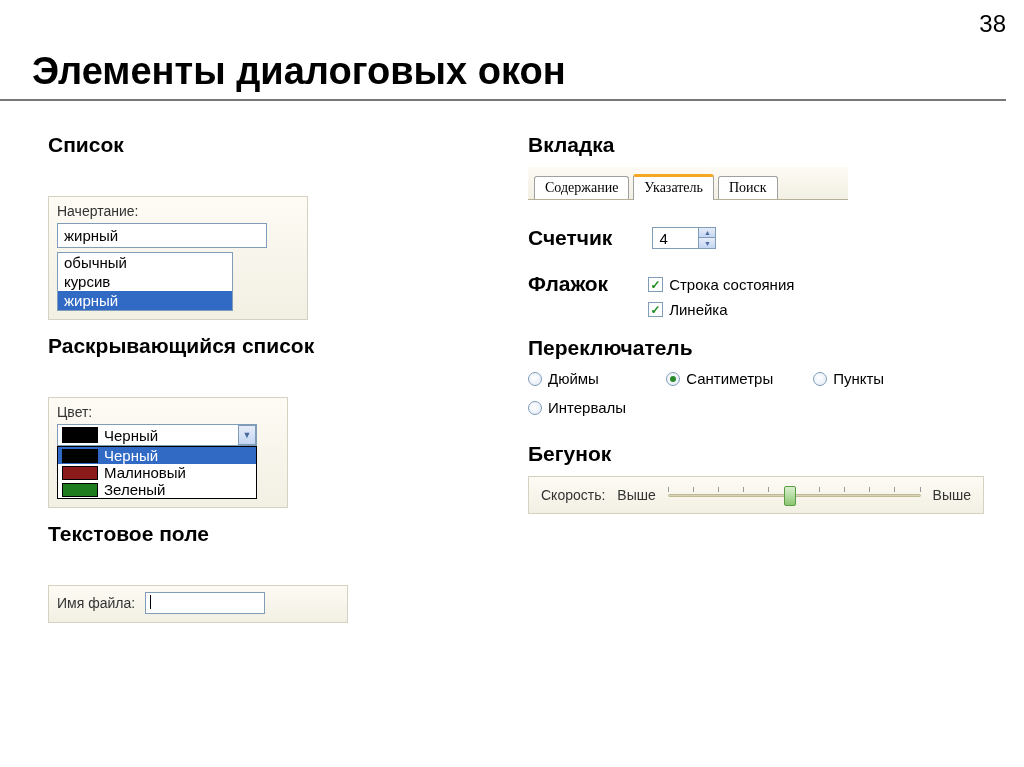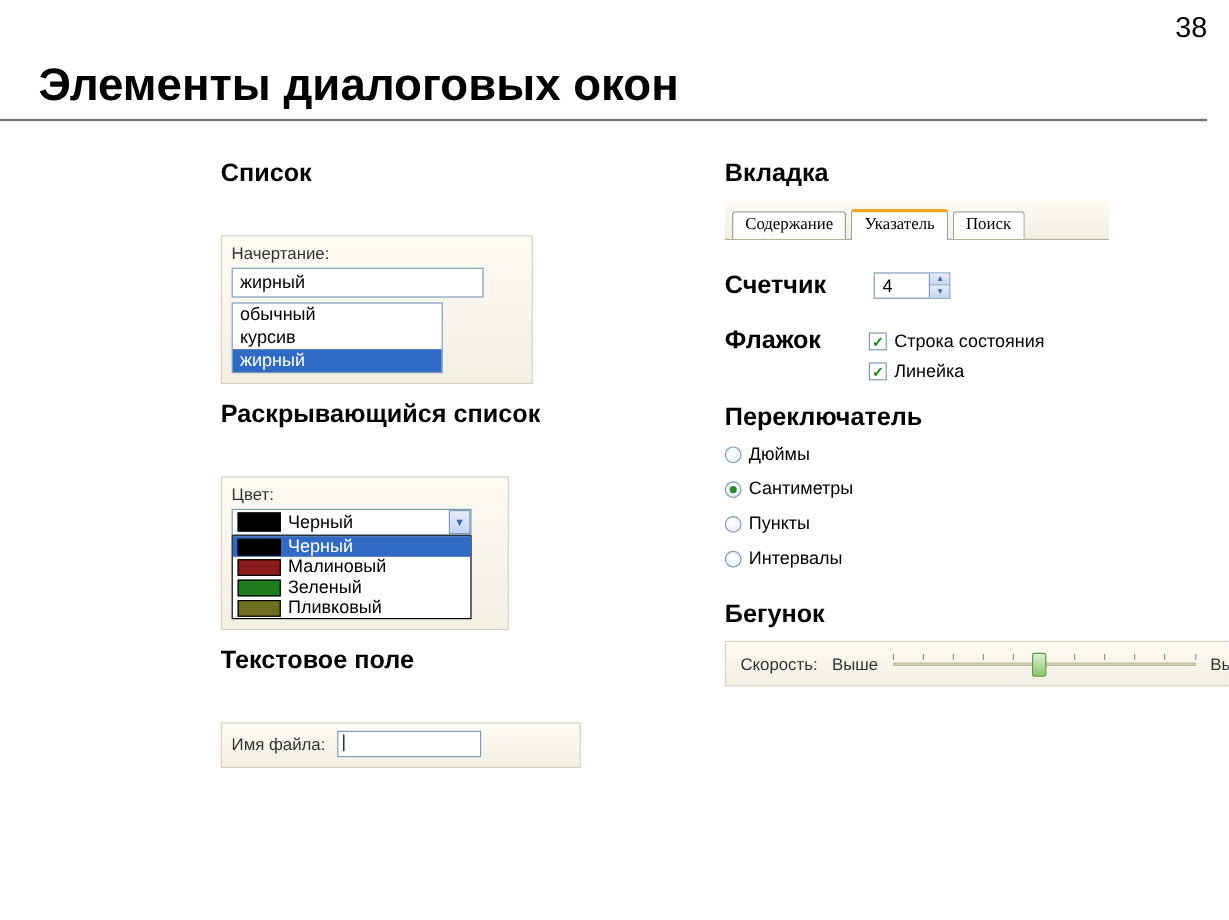--- a/index.html
+++ b/index.html
@@ -22,22 +22,22 @@
       font-size: 38px;
       font-weight: bold;
       margin: 50px 0 6px 32px;
     }
     .title-rule {
       border-top: 2px solid #777;
       margin: 0 18px 18px 0;
     }
     .columns {
       display: flex;
+      gap: 60px;
       padding-left: 48px;
-      justify-content: flex-end;
     }
     .col { width: 420px; }
     .section-label {
       font-size: 21px;
       font-weight: bold;
       margin: 14px 0 10px 0;
     }
     .win-box {
       background: linear-gradient(#fdfbf4, #f2efe3);
       border: 1px solid #d6d2c2;
@@ -163,21 +163,21 @@
     .check-row { display:flex; align-items:center; gap:6px; margin: 4px 0; font-size:15px; }
     .checkbox {
       width: 15px; height: 15px;
       border: 1px solid #7f9db9;
       background: #fff;
       display:flex; align-items:center; justify-content:center;
       color: #1a8a1a; font-size: 12px; font-weight:bold;
     }
     
     .radio-grid {
-      display:grid; grid-template-columns: 1fr;
+      display:grid; grid-template-columns: 1fr 1fr 1fr;
       gap: 12px 40px; width: 330px; font-size:15px;
     }
     .radio-item { display:flex; align-items:center; gap:6px; }
     .radio {
       width:14px; height:14px; border-radius:50%;
       border: 1px solid #7f9db9;
       background: radial-gradient(circle at 5px 5px,#fff,#e0e8f5);
       display:flex; align-items:center; justify-content:center;
     }
     .radio.checked::after {
@@ -247,24 +247,20 @@
           <span>Черный</span>
         </div>
         <div class="d-item">
           <div class="d-swatch" style="background:#8b1a1a"></div>
           <span>Малиновый</span>
         </div>
         <div class="d-item">
           <div class="d-swatch" style="background:#1e7b1e"></div>
           <span>Зеленый</span>
         </div>
-        <div class="d-item">
-          <div class="d-swatch" style="background:#6e6e1e"></div>
-          <span>Пливковый</span>
-        </div>
       </div>
     </div>
 
     <div class="section-label">Текстовое поле</div>
     <div class="win-box textfield-row" style="width:300px">
       <div class="panel-label" style="margin:0">Имя файла:</div>
       <div class="tf"><span class="cursor"></span></div>
     </div>
   </div>
 

